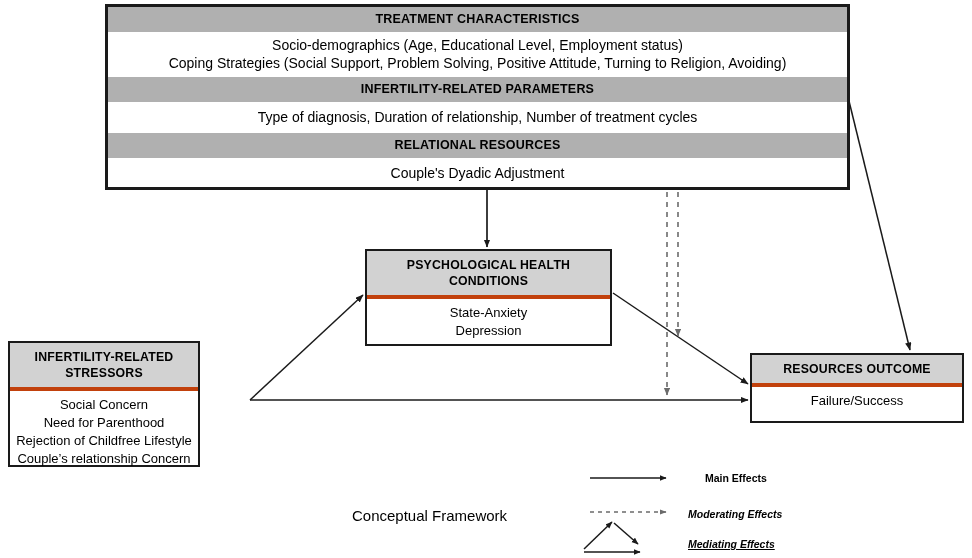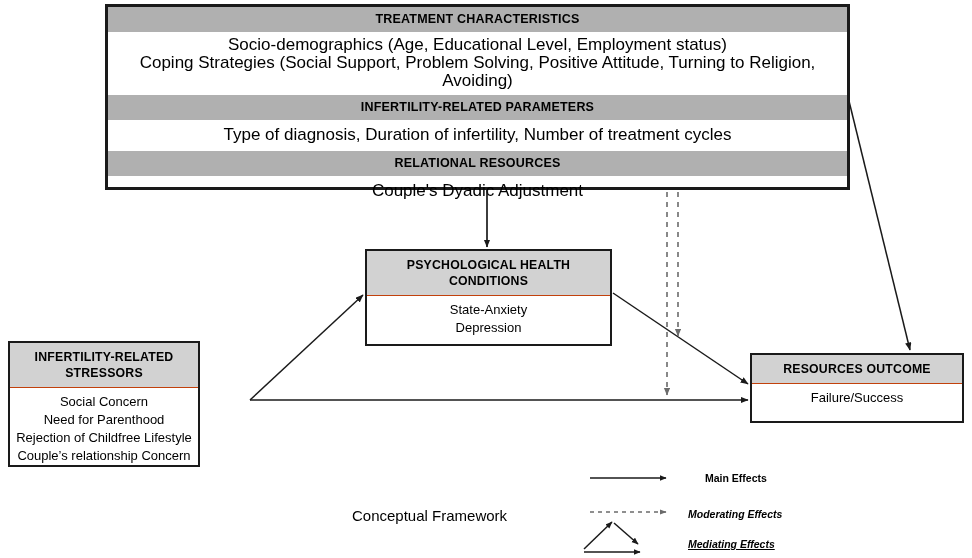--- a/index.html
+++ b/index.html
@@ -53,33 +53,33 @@
     height: 186px;
     border-width: 3px;
   }
   #top-box .band {
     background: #b0b0b0;
     font-size: 12.5px;
     line-height: 25px;
     height: 25px;
   }
   #top-box .body-text {
-    font-size: 17px;
+    font-size: 14px;
     line-height: 18px;
     padding: 4px 4px 5px 4px;
     text-align: center;
   }
   #top-box .body-text.single {
     padding: 6px 4px 7px 4px;
   }
 
   
   .node .band {
     background: #d2d2d2;
-    border-bottom: 1px solid #c2410c;
+    border-bottom: 4px solid #c2410c;
     font-size: 12.3px;
     line-height: 16px;
     padding: 6px 4px 6px 4px;
   }
   .node .body-text {
     font-size: 13px;
     line-height: 18px;
     padding: 5px 4px 6px 4px;
   }
 
@@ -120,21 +120,21 @@
 
 <div id="canvas">
 
   <div class="box" id="top-box">
     <div class="band">TREATMENT CHARACTERISTICS</div>
     <div class="body-text">
       <div>Socio-demographics (Age, Educational Level, Employment status)</div>
       <div>Coping Strategies (Social Support, Problem Solving, Positive Attitude, Turning to Religion, Avoiding)</div>
     </div>
     <div class="band">INFERTILITY-RELATED PARAMETERS</div>
-    <div class="body-text single">Type of diagnosis, Duration of infertility, Number of treatment cycles</div>
+    <div class="body-text single">Type of diagnosis, Duration of relationship, Number of treatment cycles</div>
     <div class="band">RELATIONAL RESOURCES</div>
     <div class="body-text single">Couple's Dyadic Adjustment</div>
   </div>
 
   <div class="box node" id="psych-box">
     <div class="band">
       <div>PSYCHOLOGICAL HEALTH</div>
       <div>CONDITIONS</div>
     </div>
     <div class="body-text">

